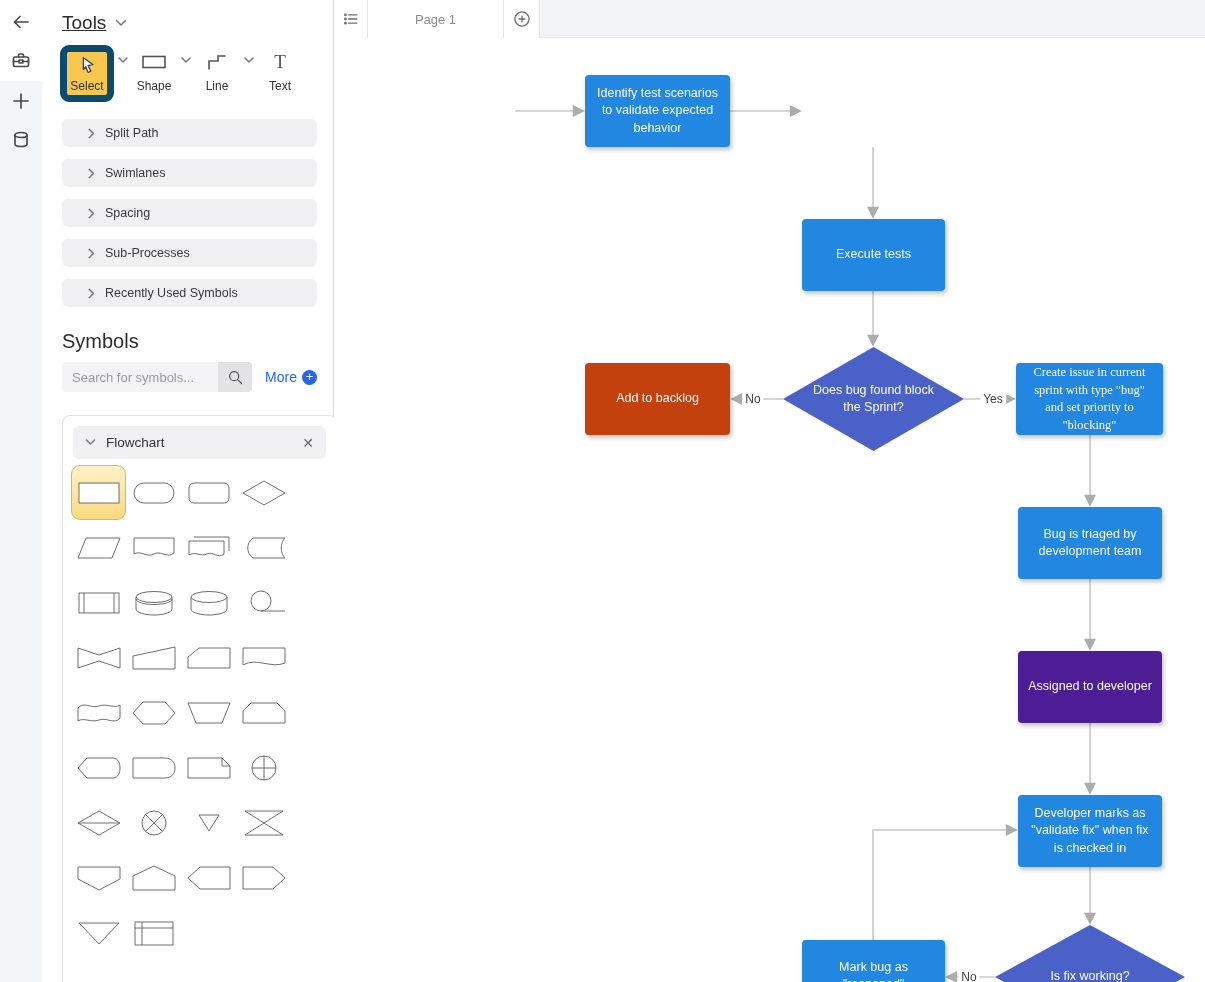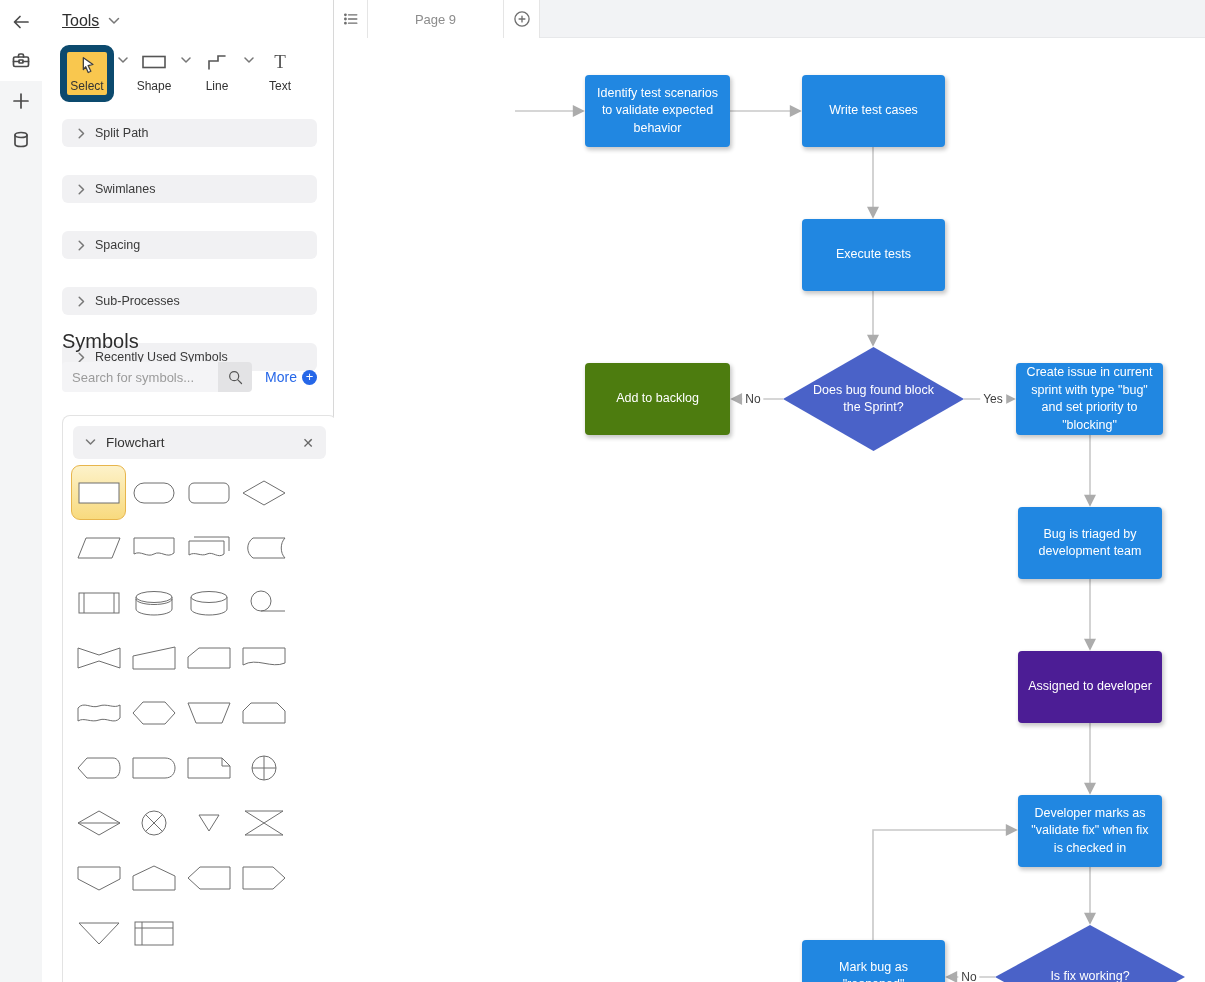--- a/index.html
+++ b/index.html
@@ -12,36 +12,36 @@
   svg { display:block; }
 
   
   #rail { position:absolute; left:0; top:0; width:42px; height:982px; background:#f4f5f6; }
   #rail .rail-active { position:absolute; left:0; top:0; width:42px; height:81px; background:#ffffff; }
   .rail-btn { position:absolute; left:0; width:42px; height:40px; display:flex; align-items:center; justify-content:center; cursor:pointer; }
   .rail-btn svg { stroke:#4a4a4a; stroke-width:1.7; fill:none; stroke-linecap:round; stroke-linejoin:round; }
 
   
   #panel { position:absolute; left:42px; top:0; width:292px; height:982px; background:#fff; border-right:1px solid #d8d8d8; }
-  .panel-title { position:absolute; left:20px; top:12px; font-size:16px; color:#2d2d2d; display:flex; align-items:center; gap:9px;text-decoration:underline; }
+  .panel-title { position:absolute; left:20px; top:12px; font-size:19px; color:#2d2d2d; display:flex; align-items:center; gap:9px;text-decoration:underline; }
   .chev-down svg, .chev-right svg { stroke:#777; stroke-width:1.5; fill:none; stroke-linecap:round; stroke-linejoin:round; }
 
   .tool-row { position:absolute; left:18px; top:45px; display:flex; align-items:flex-start; }
   .select-btn { width:54px; height:57px; background:#f9c74e; border:7px solid #0c4a6e; border-radius:9px;
     display:flex; flex-direction:column; align-items:center; justify-content:center; gap:3px; cursor:pointer; }
   .select-btn svg { stroke:#3e3e3e; stroke-width:1.4; fill:#fff; stroke-linejoin:round; }
   .tool-label { font-size:12px; color:#333; }
   .tool { width:46px; padding-top:9px; display:flex; flex-direction:column; align-items:center; gap:9px; cursor:pointer; }
   .tool svg { stroke:#555; stroke-width:1.6; fill:none; stroke-linecap:round; }
   .tool .serif-t { font-family:"Liberation Serif", serif; font-size:19px; color:#555; line-height:16px; height:16px; }
   .tool-chev { width:17px; padding-top:12px; display:flex; justify-content:center; cursor:pointer; }
 
   .sections { position:absolute; left:20px; top:119px; width:255px; }
-  .section-pill { height:28px; margin-bottom:28px; background:#f1f1f3; border-radius:6px;
-    display:flex; align-items:center; gap:10px; padding:0 16px; font-size:12.5px; color:#3a3a3a; cursor:pointer; }
+  .section-pill { height:28px; margin-bottom:12px; background:#f1f1f3; border-radius:6px;
+    display:flex; align-items:center; gap:10px; padding:0 26px; font-size:12.5px; color:#3a3a3a; cursor:pointer; }
 
   .symbols-title { position:absolute; left:20px; top:330px; font-size:20px; color:#2d2d2d; }
 
   .search-row { position:absolute; left:20px; top:362px; width:255px; height:30px; display:flex; align-items:center; }
   .search-input { flex:1; min-width:0; height:30px; border:none; outline:none; background:#f4f4f6; border-radius:4px 0 0 4px;
     padding:0 10px; font-size:13px; font-family:"Liberation Sans", sans-serif; color:#444; }
   .search-input::placeholder { color:#9b9b9b; }
   .search-btn { width:34px; height:30px; background:#e3e3e5; border:none; border-radius:0 4px 4px 0; display:flex; align-items:center; justify-content:center; cursor:pointer; }
   .search-btn svg { stroke:#555; stroke-width:1.5; fill:none; stroke-linecap:round; }
   .more-link { margin-left:13px; display:flex; align-items:center; gap:5px; color:#2667e8; font-size:14px; cursor:pointer; white-space:nowrap; }
@@ -431,21 +431,21 @@
     <span>
       <svg width="20" height="20" viewBox="0 0 24 24">
         <path d="M9 7 h10 M9 12 h10 M9 17 h10"></path>
         <circle cx="5.3" cy="7" r="0.9" fill="#6f6f6f"></circle>
           <circle cx="5.3" cy="12" r="0.9" fill="#6f6f6f"></circle>
           <circle cx="5.3" cy="17" r="0.9" fill="#6f6f6f"></circle>
       </svg>
     </span>
   </div>
   <div class="page-tab">
-    <span>Page 9</span>
+    <span>Page 1</span>
   </div>
   <div class="tab-cell plus-cell">
     <span>
       <svg width="20" height="20" viewBox="0 0 24 24">
           <circle cx="12" cy="12" r="8.5"></circle>
           <path d="M12 8.5 v7 M8.5 12 h7"></path>
         </svg>
     </span>
   </div>
   <div class="tab-filler"></div>
@@ -467,25 +467,24 @@
         <polyline points="630,361 680,361" fill="none" stroke="#C8C8C8" stroke-width="1.6" marker-end="url(#arrow)"></polyline>
         <polyline points="756,397 756,467" fill="none" stroke="#C8C8C8" stroke-width="1.6" marker-end="url(#arrow)"></polyline>
         <polyline points="756,541 756,611" fill="none" stroke="#C8C8C8" stroke-width="1.6" marker-end="url(#arrow)"></polyline>
         <polyline points="756,685 756,755" fill="none" stroke="#C8C8C8" stroke-width="1.6" marker-end="url(#arrow)"></polyline>
         <polyline points="756,829 756,885" fill="none" stroke="#C8C8C8" stroke-width="1.6" marker-end="url(#arrow)"></polyline>
         <polyline points="661,939 613,939" fill="none" stroke="#C8C8C8" stroke-width="1.6" marker-end="url(#arrow)"></polyline>
         <polyline points="539,902 539,792 682,792" fill="none" stroke="#C8C8C8" stroke-width="1.6" marker-end="url(#arrow)"></polyline>
       </g>
   </svg>
     <div class="node process" style="left: 251px; top: 37px; width: 145px; height: 72px; background: rgb(33, 135, 225);">Identify test scenarios to validate expected behavior</div>
-    <div class="node process" style="left: 468px; top: 37px; width: 143px; height: 72px; background: rgb(33, 135, 225);">Write test cases</div>
     <div class="node process" style="left: 468px; top: 181px; width: 143px; height: 72px; background: rgb(33, 135, 225);">Execute tests</div>
-    <div class="node process" style="left: 251px; top: 325px; width: 145px; height: 72px; background: #4d7c0f;">Add to backlog</div>
+    <div class="node process" style="left: 251px; top: 325px; width: 145px; height: 72px; background: #c2410c;">Add to backlog</div>
     <div class="node decision" style="left: 449px; top: 309px; width: 181px; height: 104px; background: rgb(74, 98, 200);">Does bug found block the Sprint?</div>
-    <div class="node process" style="left: 682px; top: 325px; width: 147px; height: 72px; background: rgb(33, 135, 225);">Create issue in current sprint with type "bug" and set priority to "blocking"</div>
+    <div class="node process" style="left: 682px; top: 325px; width: 147px; height: 72px; background: rgb(33, 135, 225); font-family: Liberation Serif, serif;">Create issue in current sprint with type "bug" and set priority to "blocking"</div>
     <div class="node process" style="left: 684px; top: 469px; width: 144px; height: 72px; background: rgb(33, 135, 225);">Bug is triaged by development team</div>
     <div class="node process" style="left: 684px; top: 613px; width: 144px; height: 72px; background: #4c1d95;">Assigned to developer</div>
     <div class="node process" style="left: 684px; top: 757px; width: 144px; height: 72px; background: rgb(33, 135, 225);">Developer marks as "validate fix" when fix is checked in</div>
     <div class="node decision" style="left: 661px; top: 887px; width: 190px; height: 104px; background: rgb(74, 98, 200);">Is fix working?</div>
     <div class="node process" style="left: 468px; top: 902px; width: 143px; height: 72px; background: rgb(33, 135, 225);">Mark bug as "reopened"</div>
     <span class="edge-label" style="left: 419px; top: 361px;">No</span>
     <span class="edge-label" style="left: 659px; top: 361px;">Yes</span>
     <span class="edge-label" style="left: 635px; top: 939px;">No</span>
   </div>
 

